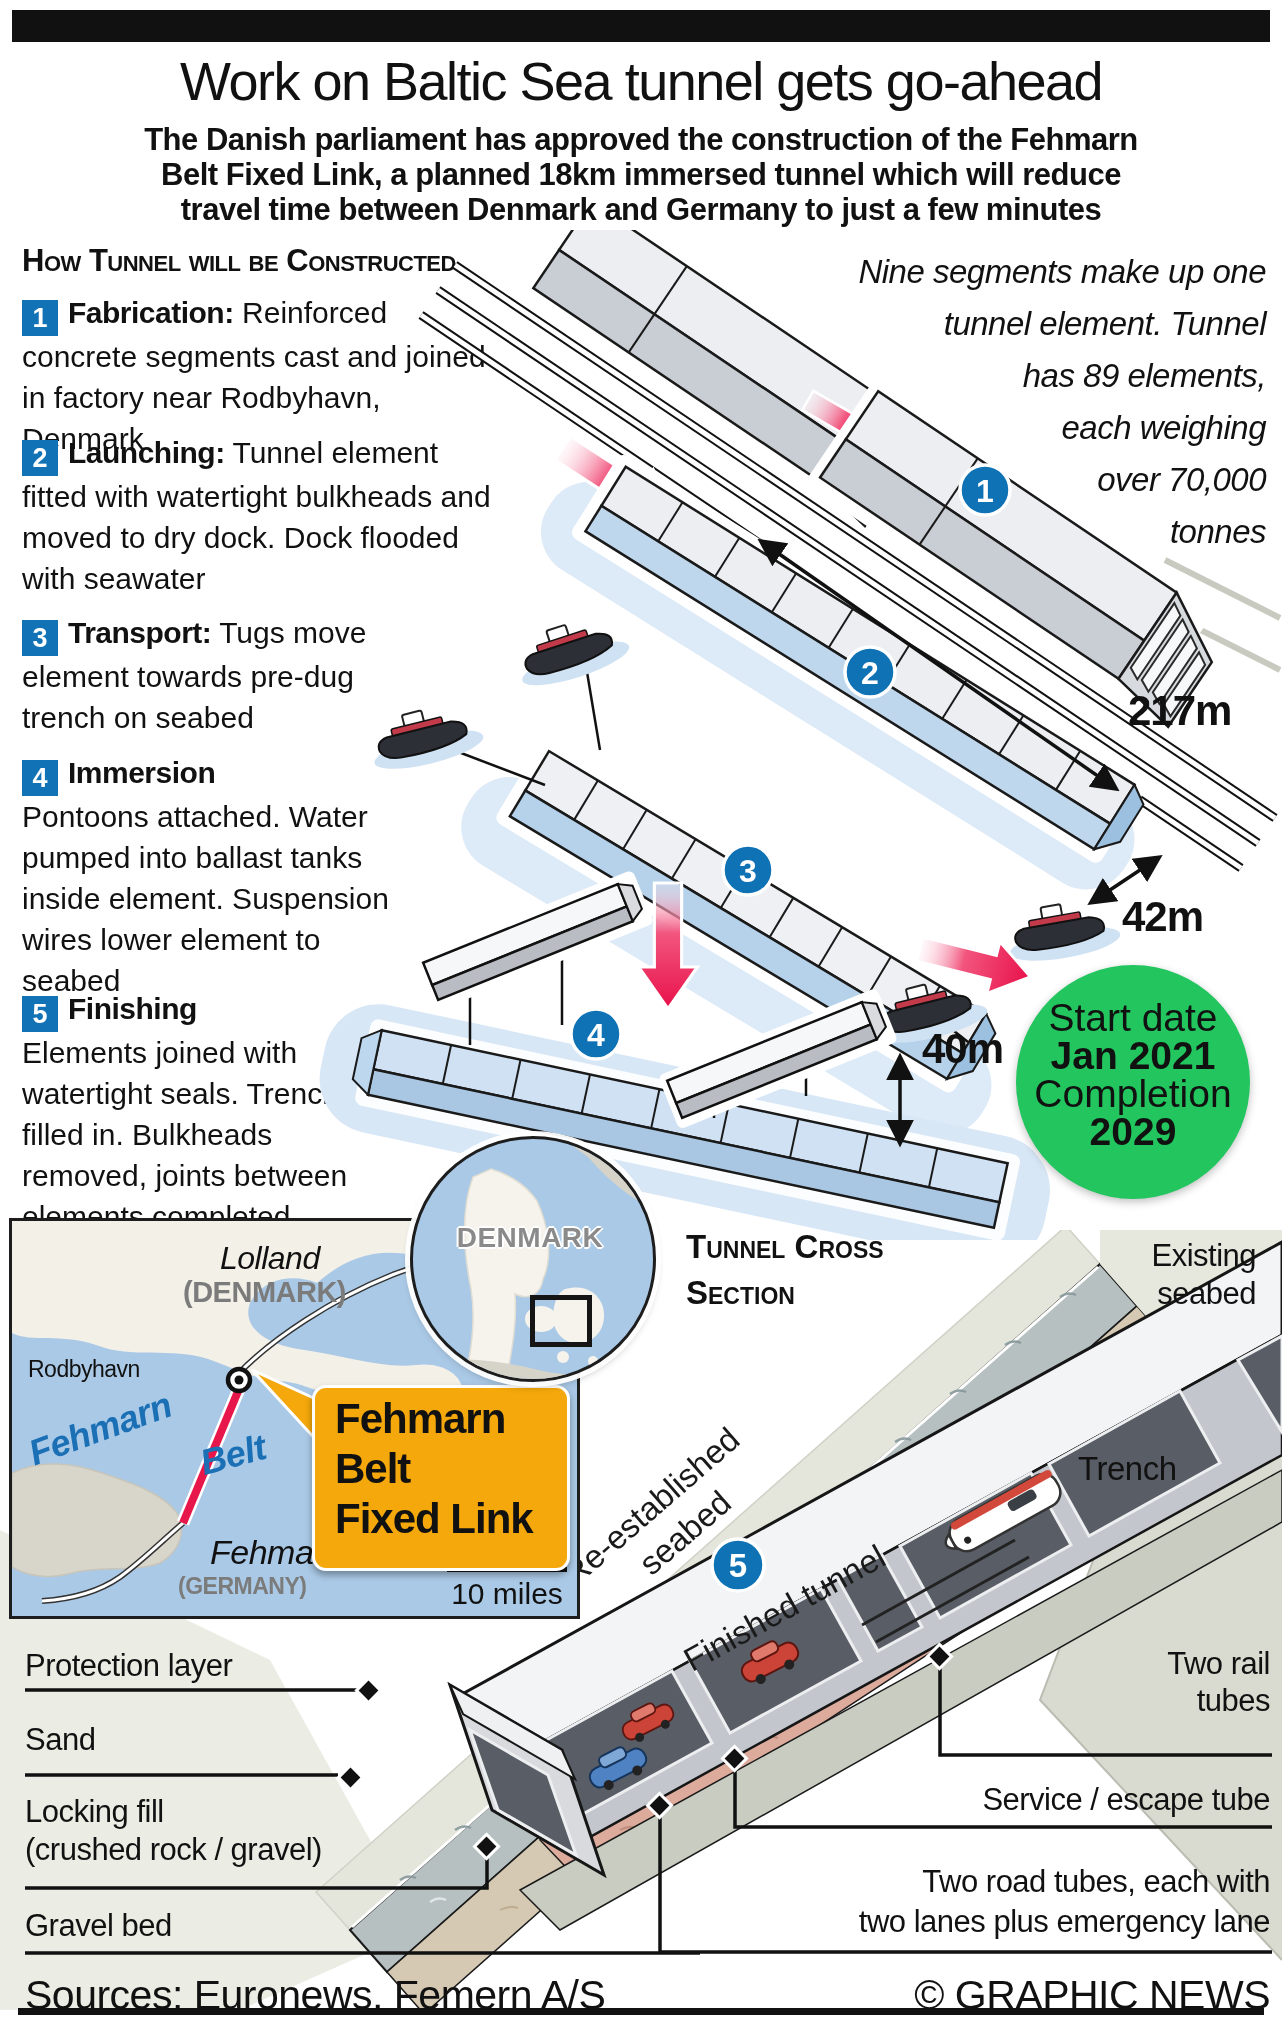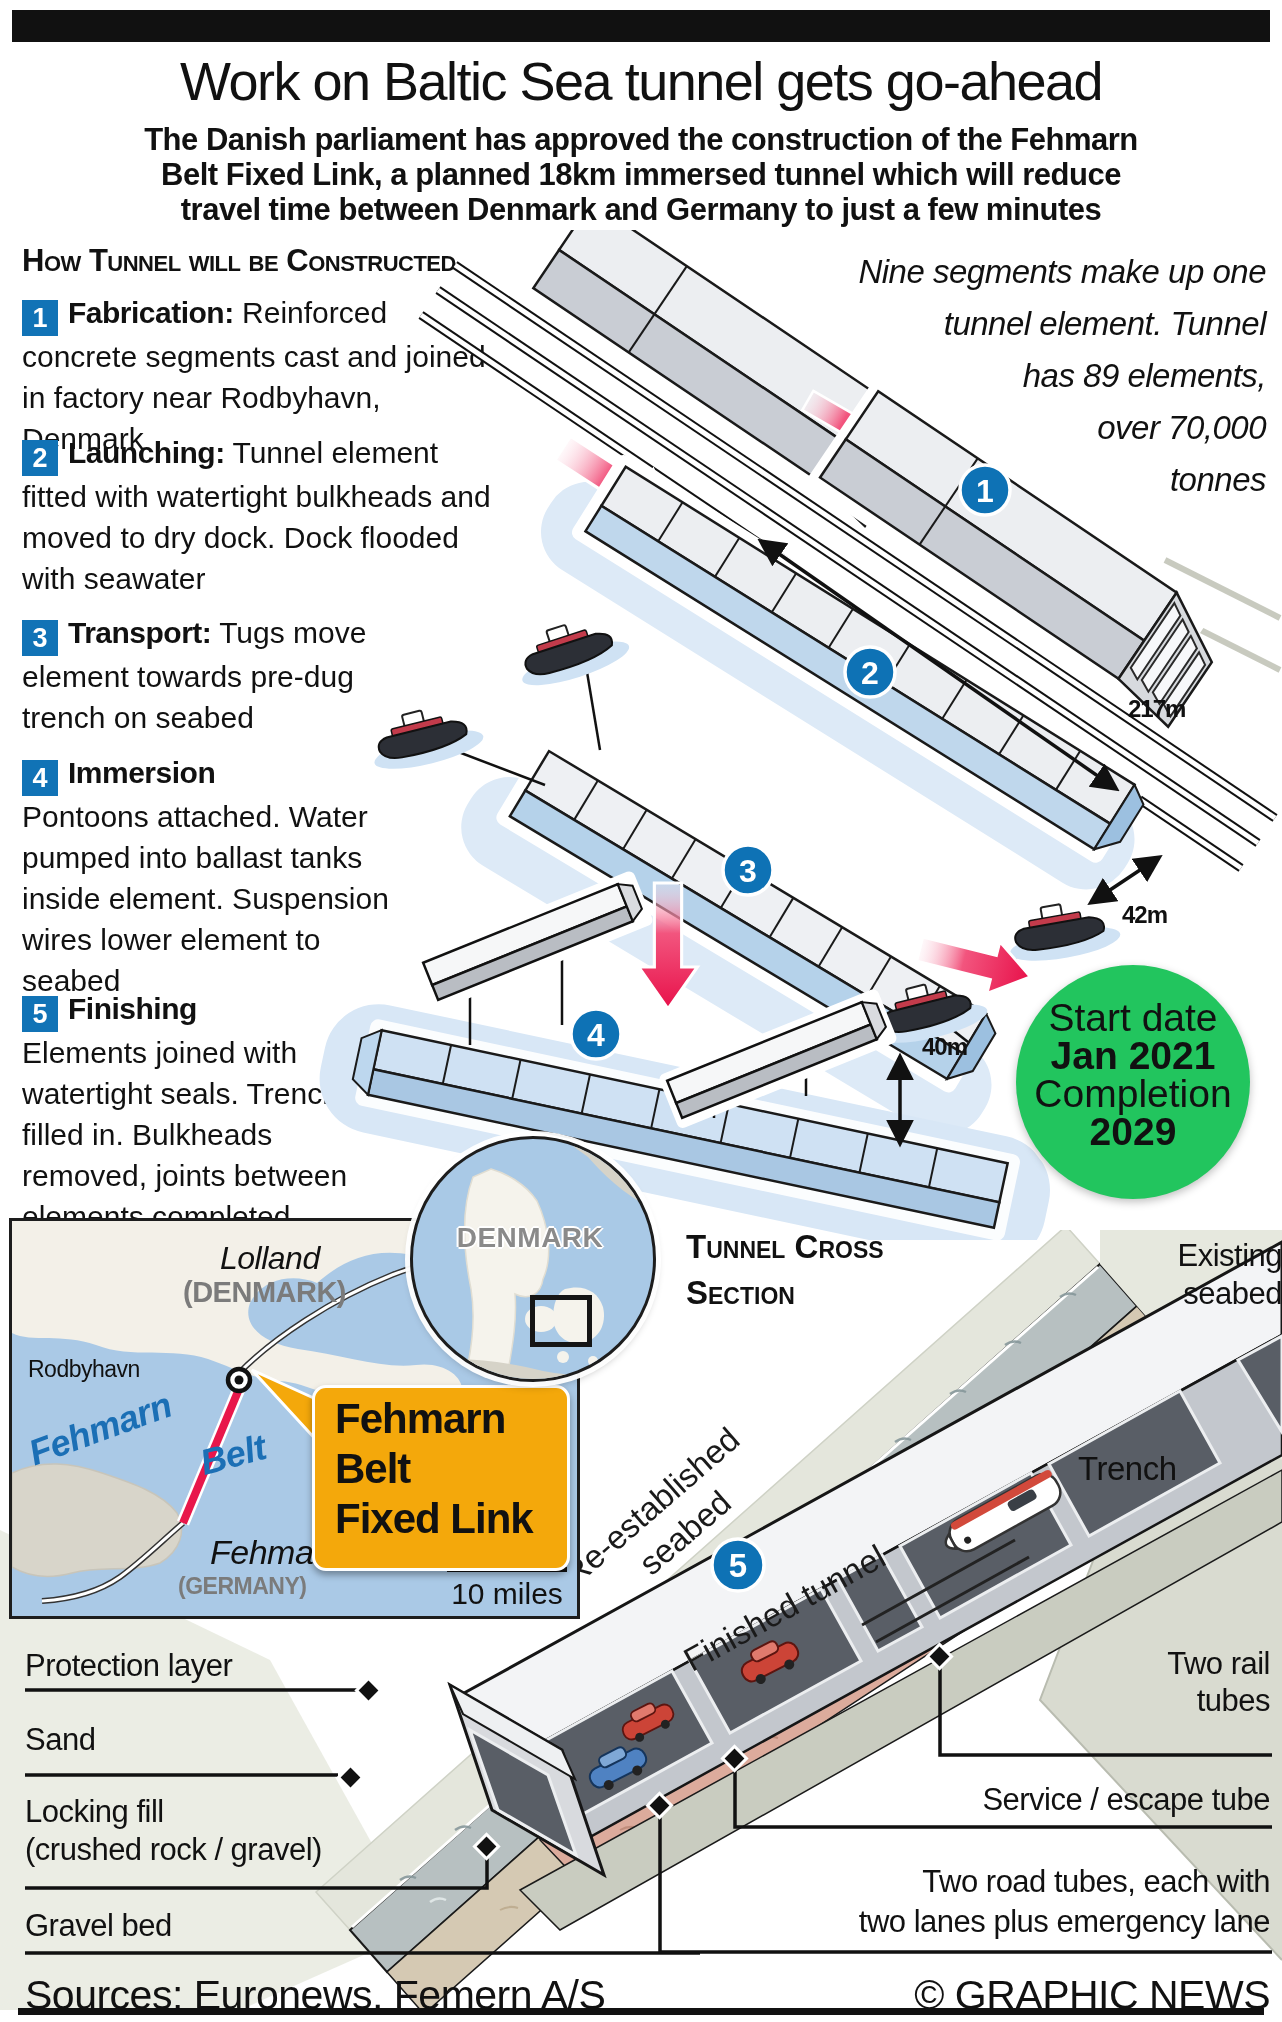--- a/index.html
+++ b/index.html
@@ -10,21 +10,21 @@
   .title{width:100%;text-align:center;font-weight:normal;font-size:54px;letter-spacing:-1.5px;}
   .subtitle{width:100%;text-align:center;font-weight:bold;font-size:31px;line-height:35px;letter-spacing:-0.5px;}
   .how{font-weight:bold;font-size:31px;font-variant:small-caps;letter-spacing:-0.5px;}
   .step{font-size:30px;line-height:41px;}
   .step b{letter-spacing:-0.5px;}
   .nbox{display:inline-block;width:36px;height:36px;background:#1173b6;color:#fff;font-weight:bold;
         font-size:27px;text-align:center;line-height:36px;margin-right:10px;vertical-align:-4px;}
   .blockhead .stext{display:block;}
   .note{font-style:italic;font-size:33px;line-height:52px;text-align:right;letter-spacing:-0.5px;}
   .note span{display:block;}
-  .meas{font-weight:bold;font-size:24px;letter-spacing:-1px;margin-top:8px;}
+  .meas{font-weight:bold;font-size:42px;letter-spacing:-1px;}
   .badge{border-radius:50%;background:#22c55e;text-align:center;font-size:39px;line-height:38px;
          box-shadow:0 3px 8px rgba(0,0,0,.25), 0 0 0 4px rgba(255,255,255,.9);}
   .maplbl{font-size:23px;letter-spacing:-0.5px;white-space:nowrap;}
   .ital{font-style:italic;}
   .gray{color:#7b7b7b;font-weight:bold;}
   .blue-it{color:#1b6fb5;font-weight:bold;font-style:italic;font-size:36px;}
   .callout{background:#f4a80b;border:3px solid #fff;border-radius:14px;
            box-shadow:0 4px 7px rgba(0,0,0,.35);font-weight:bold;font-size:42px;line-height:50px;
            padding:6px 0 24px 20px;letter-spacing:-1px;}
   .globe{border-radius:50%;background:#a9c9e6;border:3px solid #1d1d1d;overflow:hidden;
@@ -50,20 +50,21 @@
     <span>Belt Fixed Link, a planned 18km immersed tunnel which will reduce</span><br>
     <span>travel time between Denmark and Germany to just a few minutes</span>
   </div>
 
   <div class="abs how" style="left:22px;top:243px;">How Tunnel will be Constructed</div>
 
   <div class="abs note" style="right:16px;top:246px;width:540px;">
     <span>Nine segments make up one</span>
     <span>tunnel element. Tunnel</span>
     <span>has 89 elements,</span>
+    <span>each weighing</span>
     <span>over 70,000</span>
     <span>tonnes</span>
   </div>
 
   <div class="abs step" style="left:22px;top:292px;width:480px;">
     <span class="nbox">1</span><b>Fabrication:</b> <span class="stext">Reinforced concrete segments cast and joined in factory near Rodbyhavn, Denmark</span>
   </div>
   <div class="abs step" style="left:22px;top:432px;width:470px;">
     <span class="nbox">2</span><b>Launching:</b> <span class="stext">Tunnel element fitted with watertight bulkheads and moved to dry dock. Dock flooded with seawater</span>
   </div>
@@ -396,21 +397,21 @@
       <rect x="931" y="418" width="17" height="17" transform="rotate(45 939.5 426.5)"></rect>
       <rect x="726" y="520" width="17" height="17" transform="rotate(45 734.5 528.5)"></rect>
       <rect x="651" y="567" width="17" height="17" transform="rotate(45 659.5 575.5)"></rect>
     </g>
   </svg>
 
   <div class="abs smallcaps" style="left:686px;top:1224px;font-size:33px;line-height:46px;">
     <span>Tunnel Cross</span><br>
     <span>Section</span>
   </div>
-  <div class="abs xlbl r" style="right:0;top:1237px;line-height:38px;">
+  <div class="abs xlbl r" style="right:26px;top:1237px;line-height:38px;">
     <span>Existing</span><br>
     <span>seabed</span>
   </div>
   <div class="abs xlbl" style="left:1078px;top:1450px;font-size:33px;">Trench</div>
   <div class="abs xlbl" style="left:25px;top:1648px;">Protection layer</div>
   <div class="abs xlbl" style="left:25px;top:1722px;">Sand</div>
   <div class="abs xlbl" style="left:25px;top:1793px;line-height:38px;">
     <span>Locking fill</span><br>
     <span>(crushed rock / gravel)</span>
   </div>

